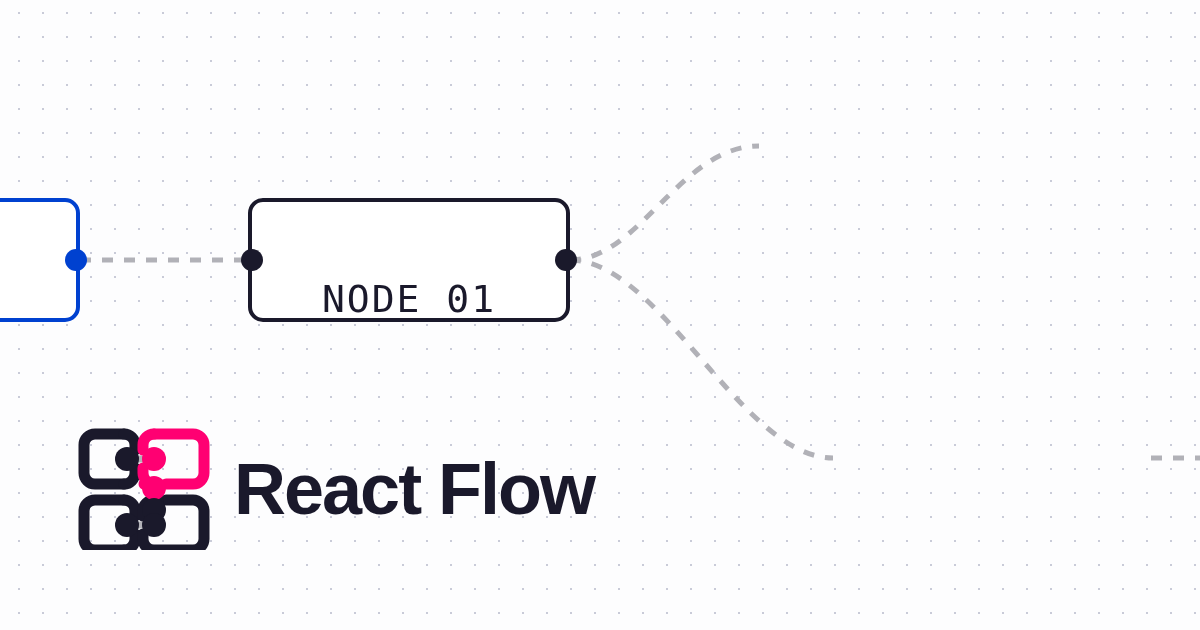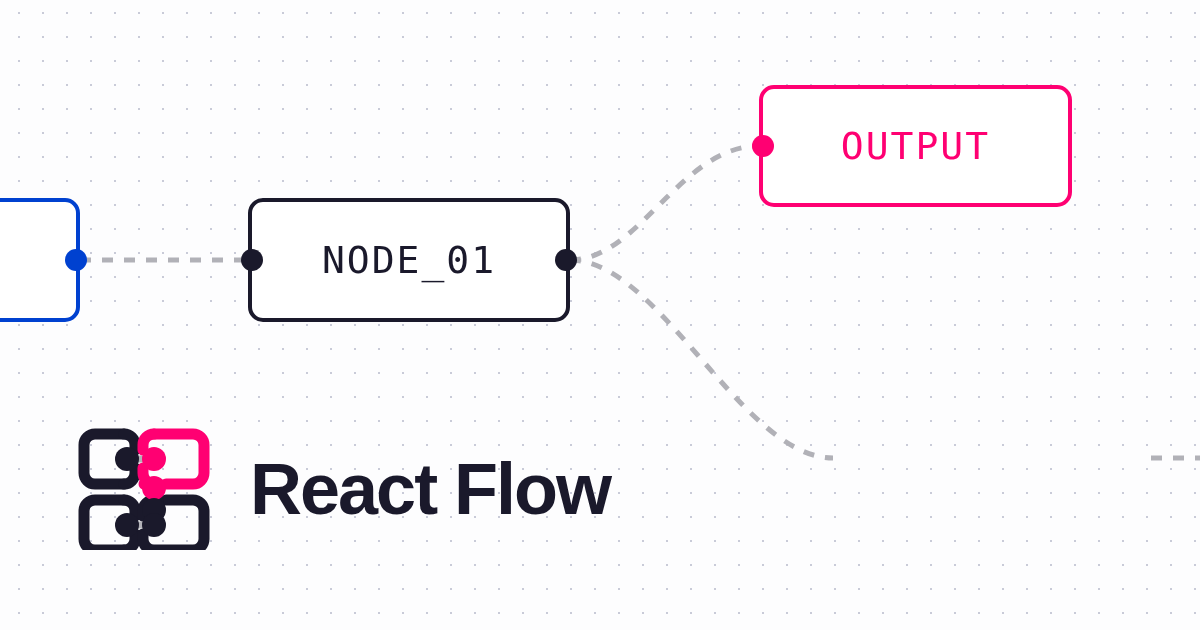--- a/index.html
+++ b/index.html
@@ -52,31 +52,31 @@
     position:absolute;
     width:22px; height:22px;
     border-radius:50%;
     top:50%;
     transform:translate(-50%,-50%);
   }
   .handle.dark  { background:#1a192b; }
   .handle.pink  { background:#ff0072; }
   .handle.blue  { background:#0041d0; }
 
-  #node-01      { left:248px; top:198px; width:322px; height:124px; }
+  #node-01      { left:248px; top:198px; width:322px; height:124px;align-items:flex-end; }
   #node-02      { left:833px; top:396px; width:318px; height:124px; }
   #node-output  { left:759px; top:85px;  width:313px; height:122px; }
   #node-input   { left:-120px; top:198px; width:200px; height:124px; }
 
   #brand {
     position:absolute;
     left:78px; top:428px;
     display:flex;
     align-items:center;
-    gap:40px;
+    gap:24px;
   }
   #brand-mark { width:132px; height:122px; display:block; }
   #brand-name {
     font-family:"Liberation Sans", sans-serif;
     font-weight:bold;
     font-size:72px;
     letter-spacing:-2px;
     color:#1a192b;
     line-height:1;
   }
@@ -99,24 +99,20 @@
     <span class="label"></span>
     <span class="handle blue" style="left:100%;"></span>
   </div>
 
   <div class="rf-node node-default" id="node-01">
     <span class="label">NODE_01</span>
     <span class="handle dark" style="left:0;"></span>
     <span class="handle dark" style="left:100%;"></span>
   </div>
 
-  <div class="rf-node node-output" id="node-output">
-    <span class="label">OUTPUT</span>
-    <span class="handle pink" style="left:0;"></span>
-  </div>
 
 
   <div id="brand">
     <svg id="brand-mark" viewBox="0 0 132 122" xmlns="http://www.w3.org/2000/svg">
 
       <g stroke="#b1b1b7" stroke-width="7" stroke-linecap="round">
         <line x1="45" y1="31" x2="63" y2="31"></line>
         <line x1="76" y1="60" x2="76" y2="74"></line>
         <line x1="45" y1="97" x2="63" y2="97"></line>
       </g>

